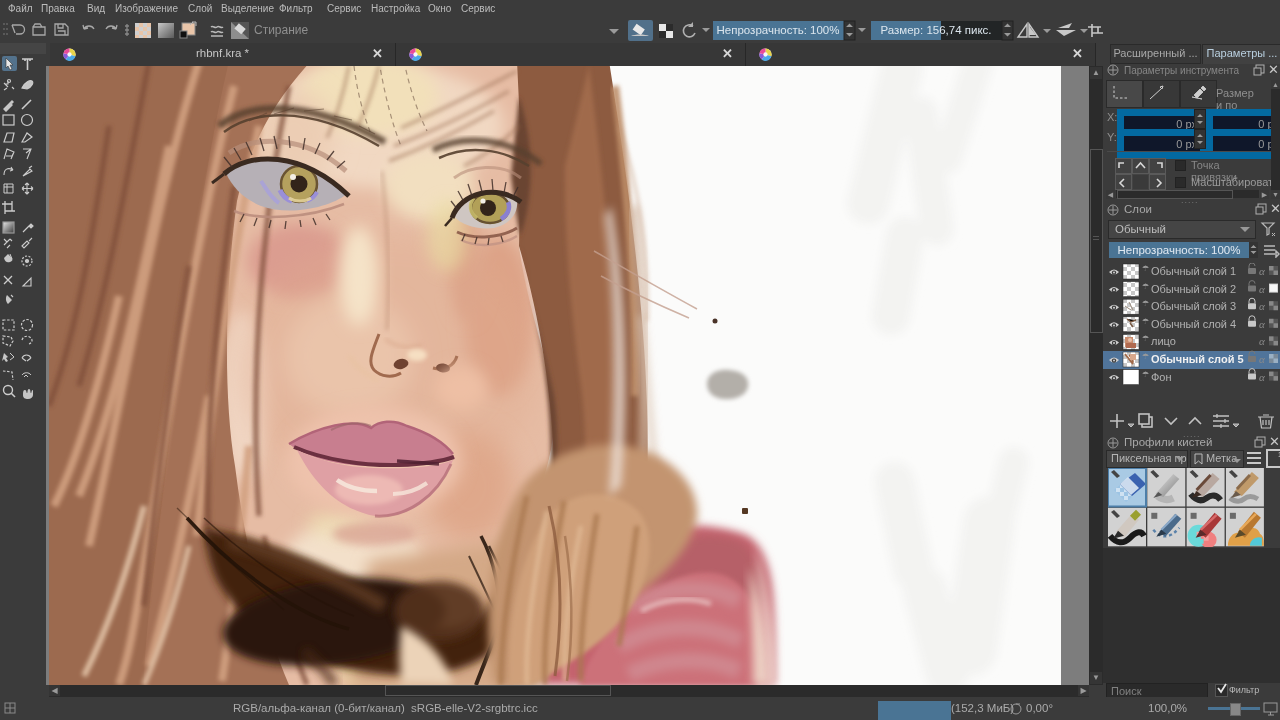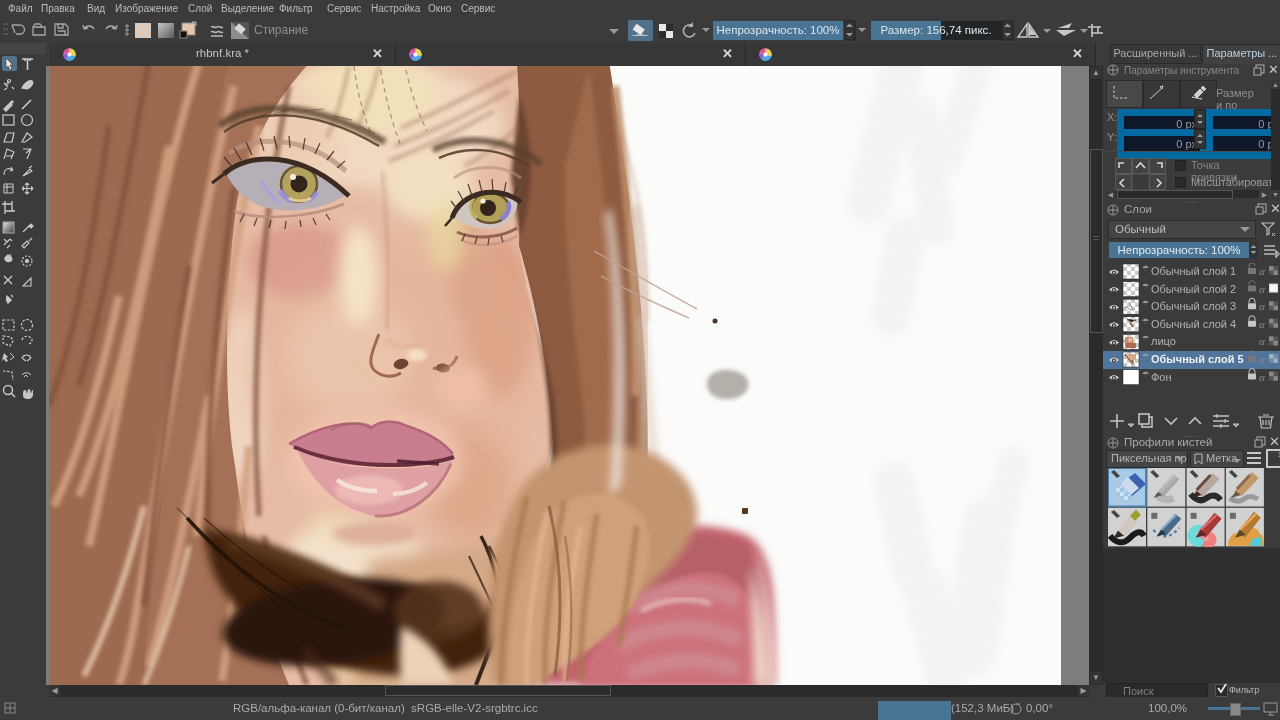--- a/index.html
+++ b/index.html
@@ -831,21 +831,21 @@
             <path d="M3 4l6 6 3-2-6-6z"></path>
             <path d="M42.3 4l6 6 3-2-6-6z"></path>
             <path d="M81.6 4l6 6 3-2-6-6z"></path>
             <path d="M120.9 4l6 6 3-2-6-6z"></path>
             <path d="M3 44l6 6 3-2-6-6z"></path>
           </g>
 </svg>
 </div>
 
 <div style="position:absolute;left:0px;top:505px;width:177px;height:135px;background:#2f2f2f"></div>
-<div style="position:absolute;left:3px;top:640px;width:100px;height:14px;background:#2a2a2a;border:1px solid #222;color:#808080;font-size:11px;line-height:14px"><span style="padding-left:16px">Поиск</span></div>
+<div style="position:absolute;left:3px;top:640px;width:100px;height:14px;background:#2a2a2a;border:1px solid #222;color:#808080;font-size:11px;line-height:14px"><span style="padding-left:4px">Поиск</span></div>
 <div style="position:absolute;left:112px;top:641px;width:11px;height:11px;background:#2a2a2a;border:1px solid #555"></div>
 <svg width="12" height="12" style="position:absolute;left:113px;top:639px">
         <path d="M2 6l3 4 5-8" stroke="#e8e8e8" fill="none" stroke-width="1.8"></path>
       </svg>
 <span style="position:absolute;left:126px;top:642px;font-size:9px;color:#b9b9b9">Фильтр по метке</span>
 </div>
 <div id="statusbar" class="abs">
 <svg width="14" height="14" style="position:absolute;left:4px;top:5px">
         <g stroke="#8a8a8a" fill="none">
           <rect x="1" y="1" width="10" height="10"></rect>

